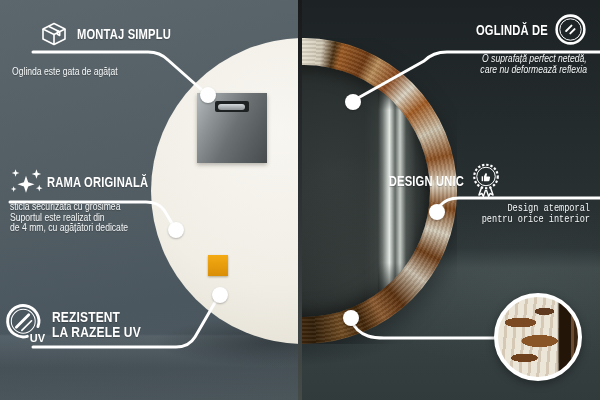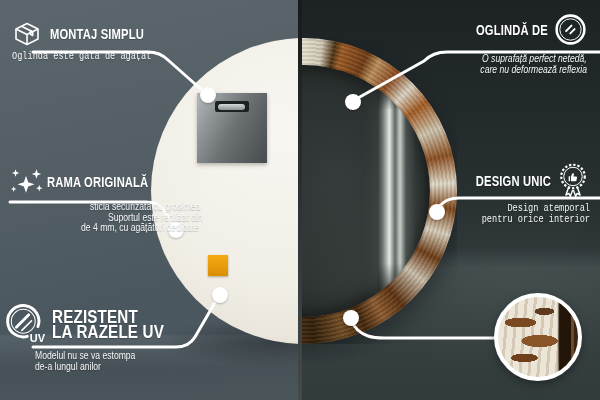--- a/index.html
+++ b/index.html
@@ -170,33 +170,33 @@
   <div class="dot" style="left:208px;top:95px;"></div>
   <div class="dot" style="left:353px;top:102px;"></div>
   <div class="dot" style="left:176px;top:230px;"></div>
   <div class="dot" style="left:437px;top:212px;"></div>
   <div class="dot" style="left:220px;top:295px;"></div>
   <div class="dot" style="left:351px;top:318px;"></div>
 
   <div class="detail-circle"></div>
 
   <div class="callout" style="left:12px;top:19px;width:210px;">
-    <div class="c-row" style="gap:8px;">
+    <div class="c-row" style="gap:8px;justify-content:center;">
       <svg class="icon" width="30" height="30" viewBox="0 0 30 30">
         <g fill="none" stroke="#fff" stroke-width="1.6" stroke-linejoin="round">
           <path d="M4,10 L15,4.5 L26,10 L15,15.5 Z"></path>
           <path d="M4,10 V20 L15,25.5 V15.5"></path>
           <path d="M26,10 V20 L15,25.5"></path>
           <path d="M9.5,7.3 L20.5,12.8"></path>
           <path d="M18.5,11.8 v3.6 l2.2,1.1 v-3.6 z"></path>
         </g>
       </svg>
       <span class="title"><span class="cond-l">MONTAJ SIMPLU</span></span>
     </div>
-    <div class="sub" style="margin-top:3px;font-family:Liberation Mono, monospace;"><span class="scond-l">Oglinda este gata de agățat</span></div>
+    <div class="sub" style="margin-top:18px;"><span class="scond-l">Oglinda este gata de agățat</span></div>
   </div>
 
   <div class="callout right-align" style="right:13px;top:13px;width:240px;">
     <div class="c-row" style="gap:6px;justify-content:flex-end;">
       <span class="title right-align">
         <span class="blockline"><span class="cond-r">OGLINDĂ DE</span></span>
       </span>
       <svg class="icon" width="33" height="33" viewBox="0 0 34 34">
         <circle cx="17" cy="17" r="14.3" fill="none" stroke="#fff" stroke-width="2.6"></circle>
         <circle cx="17" cy="17" r="11" fill="none" stroke="#fff" stroke-width="1"></circle>
@@ -205,42 +205,42 @@
           <path d="M16.8,21 L21.2,16.6"></path>
         </g>
       </svg>
     </div>
     <div class="sub" style="margin-top:8px;font-style:italic;">
       <span class="blockline"><span class="scond-r">O suprafață perfect netedă,</span></span>
       <span class="blockline"><span class="scond-r">care nu deformează reflexia</span></span>
     </div>
   </div>
 
-  <div class="callout" style="left:8px;top:166px;width:210px;text-align:right;">
+  <div class="callout" style="left:8px;top:166px;width:210px;">
     <div class="c-row" style="gap:3px;">
       <svg class="icon" width="36" height="31" viewBox="0 0 38 30">
         <g fill="#fff">
           <path d="M19 9 L21.3 15.8 L28 18 L21.3 20.3 L19 27 L16.8 20.3 L10 18 L16.8 15.8 Z"></path>
           <path d="M30 2 L31.3 5.8 L35 7 L31.3 8.3 L30 12 L28.8 8.3 L25 7 L28.8 5.8 Z"></path>
           <path d="M8 2 L9 5 L12 6 L9 7 L8 10 L7 7 L4 6 L7 5 Z"></path>
           <path d="M33 18.5 L33.9 21.1 L36.5 22 L33.9 22.9 L33 25.5 L32.1 22.9 L29.5 22 L32.1 21.1 Z"></path>
           <path d="M6 20 L6.8 22.2 L9 23 L6.8 23.8 L6 26 L5.2 23.8 L3 23 L5.2 22.2 Z"></path>
         </g>
       </svg>
       <span class="title"><span class="cond-l">RAMA ORIGINALĂ</span></span>
     </div>
     <div class="sub" style="margin-top:5px;margin-left:2px;">
       <span class="blockline"><span class="scond-l">sticlă securizată cu grosimea</span></span>
       <span class="blockline"><span class="scond-l">Suportul este realizat din</span></span>
       <span class="blockline"><span class="scond-l">de 4 mm, cu agățători dedicate</span></span>
     </div>
   </div>
 
   <div class="callout right-align" style="right:10px;top:162px;width:220px;">
-    <div class="c-row" style="gap:5px;justify-content:flex-end;">
+    <div class="c-row" style="gap:5px;">
       <span class="title"><span class="cond-r">DESIGN UNIC</span></span>
       <svg class="icon" width="34" height="38" viewBox="0 0 36 42">
         <circle cx="18" cy="16" r="13" fill="none" stroke="#fff" stroke-width="2.4" stroke-dasharray="2.6 2.1"></circle>
         <circle cx="18" cy="16" r="10.2" fill="none" stroke="#fff" stroke-width="1.1"></circle>
         <path fill="#fff" d="M13.2,21.2 v-5.4 h1.6 v5.4 z"></path>
         <path fill="#fff" d="M15.8,21.2 h4.6 q1.3,0 1.5-1.1 l0.55-2.9 q0.2-1.3-1.1-1.3 h-2.8 l0.5-2.3 q0.2-1-0.7-1.3 q-0.7-0.2-1.1,0.5 l-1.45,2.9 z"></path>
         <g fill="none" stroke="#fff" stroke-width="1.6" stroke-linejoin="round">
           <path d="M13,28.5 l-2.8,8 3.2-1.8 1.7,3.3 2.5-7.2"></path>
           <path d="M23,28.5 l2.8,8 -3.2-1.8 -1.7,3.3 -2.5-7.2"></path>
         </g>
@@ -256,24 +256,20 @@
     <div class="c-row" style="gap:3px;">
       <svg class="icon" width="46" height="46" viewBox="0 0 50 50">
         <path d="M26.4,38.4 A17,17 0 1 1 38,27.8" fill="none" stroke="#fff" stroke-width="3.2" stroke-linecap="round"></path>
         <circle cx="22" cy="22" r="13" fill="none" stroke="#fff" stroke-width="1.1"></circle>
         <g stroke="#fff" stroke-linecap="round">
           <path d="M14.5,28.5 L28,15" stroke-width="3"></path>
           <path d="M20.5,32 L31,21.5" stroke-width="1.8"></path>
         </g>
         <text x="29" y="45" font-size="12" font-weight="bold" fill="#fff" font-family="Liberation Sans, sans-serif">UV</text>
       </svg>
-      <span class="title" style="font-size:19px;line-height:15px;">
+      <span class="title" style="font-size:15px;line-height:15px;">
         <span class="blockline"><span class="cond-l">REZISTENT</span></span>
         <span class="blockline"><span class="cond-l">LA RAZELE UV</span></span>
       </span>
     </div>
-    <div class="sub" style="margin-top:4px;margin-left:32px;">
-      <span class="blockline"><span class="scond-l">Modelul nu se va estompa</span></span>
-      <span class="blockline"><span class="scond-l">de-a lungul anilor</span></span>
-    </div>
   </div>
 
 </div>
 
 </body></html>

